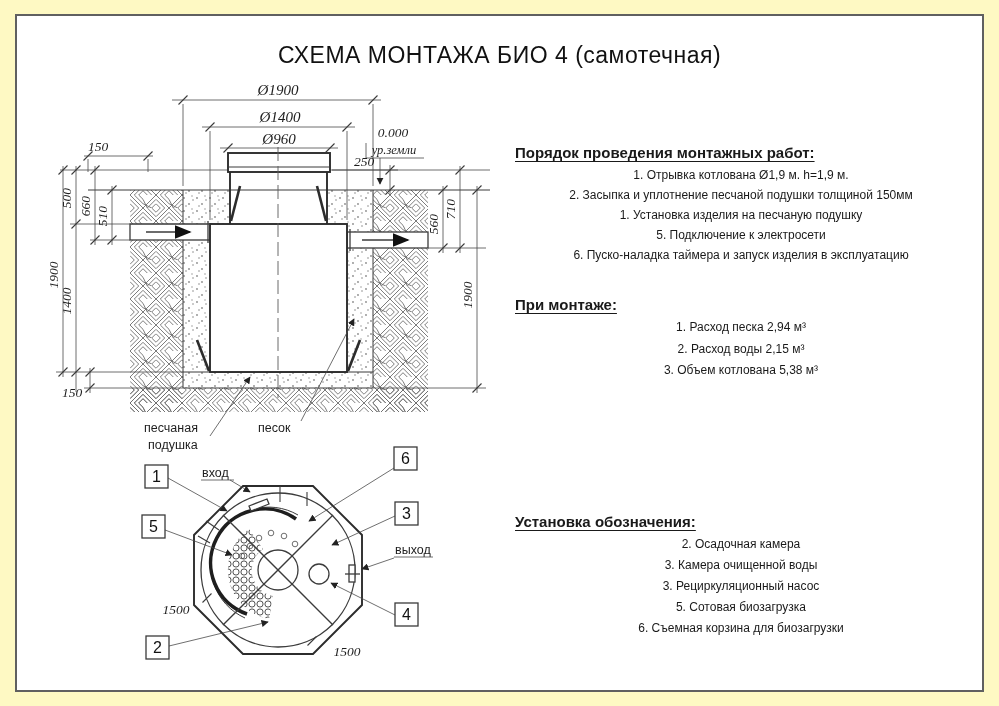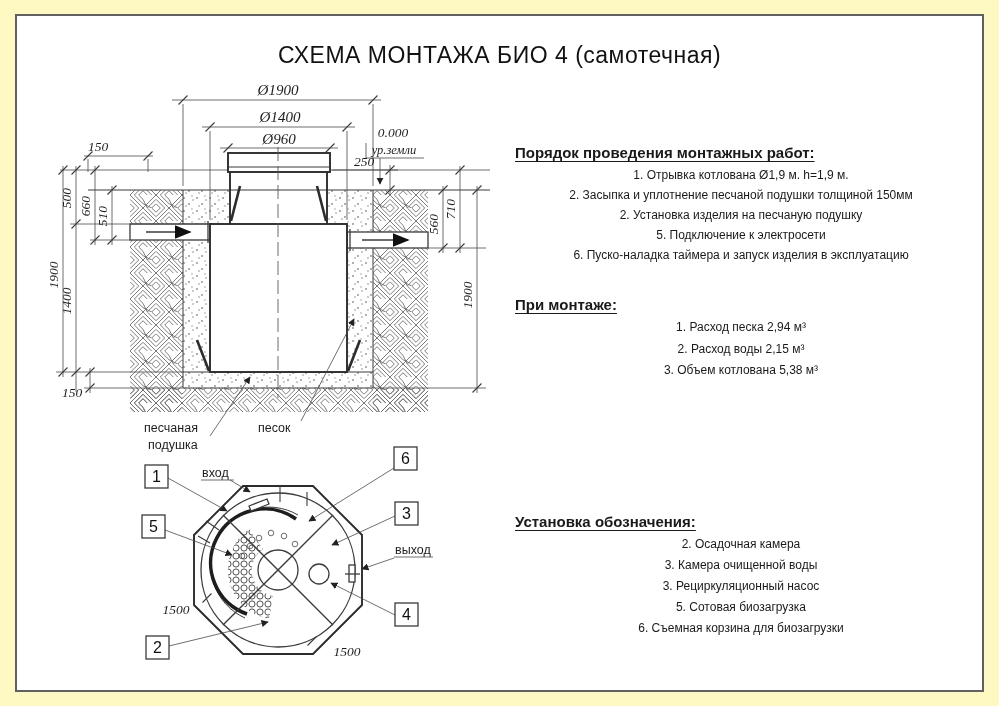--- a/index.html
+++ b/index.html
@@ -266,21 +266,21 @@
         <text class="numtxt" x="406.5" y="519" text-anchor="middle">3</text>
         <text class="numtxt" x="406.5" y="620" text-anchor="middle">4</text>
       </g>
     </g>
   </svg>
 
   <div id="block-order" class="tblock">
     <div class="theading">Порядок проведения монтажных работ:</div>
     <div class="titem">1. Отрывка котлована Ø1,9 м. h=1,9 м.</div>
     <div class="titem">2. Засыпка и уплотнение песчаной подушки толщиной 150мм</div>
-    <div class="titem">2. Установка изделия на песчаную подушку</div>
+    <div class="titem">1. Установка изделия на песчаную подушку</div>
     <div class="titem">5. Подключение к электросети</div>
     <div class="titem">6. Пуско-наладка таймера и запуск изделия в эксплуатацию</div>
   </div>
 
   <div id="block-montage" class="tblock">
     <div class="theading">При монтаже:</div>
     <div class="titem">1. Расход песка 2,94 м³</div>
     <div class="titem">2. Расход воды 2,15 м³</div>
     <div class="titem">3. Объем котлована 5,38 м³</div>
   </div>

